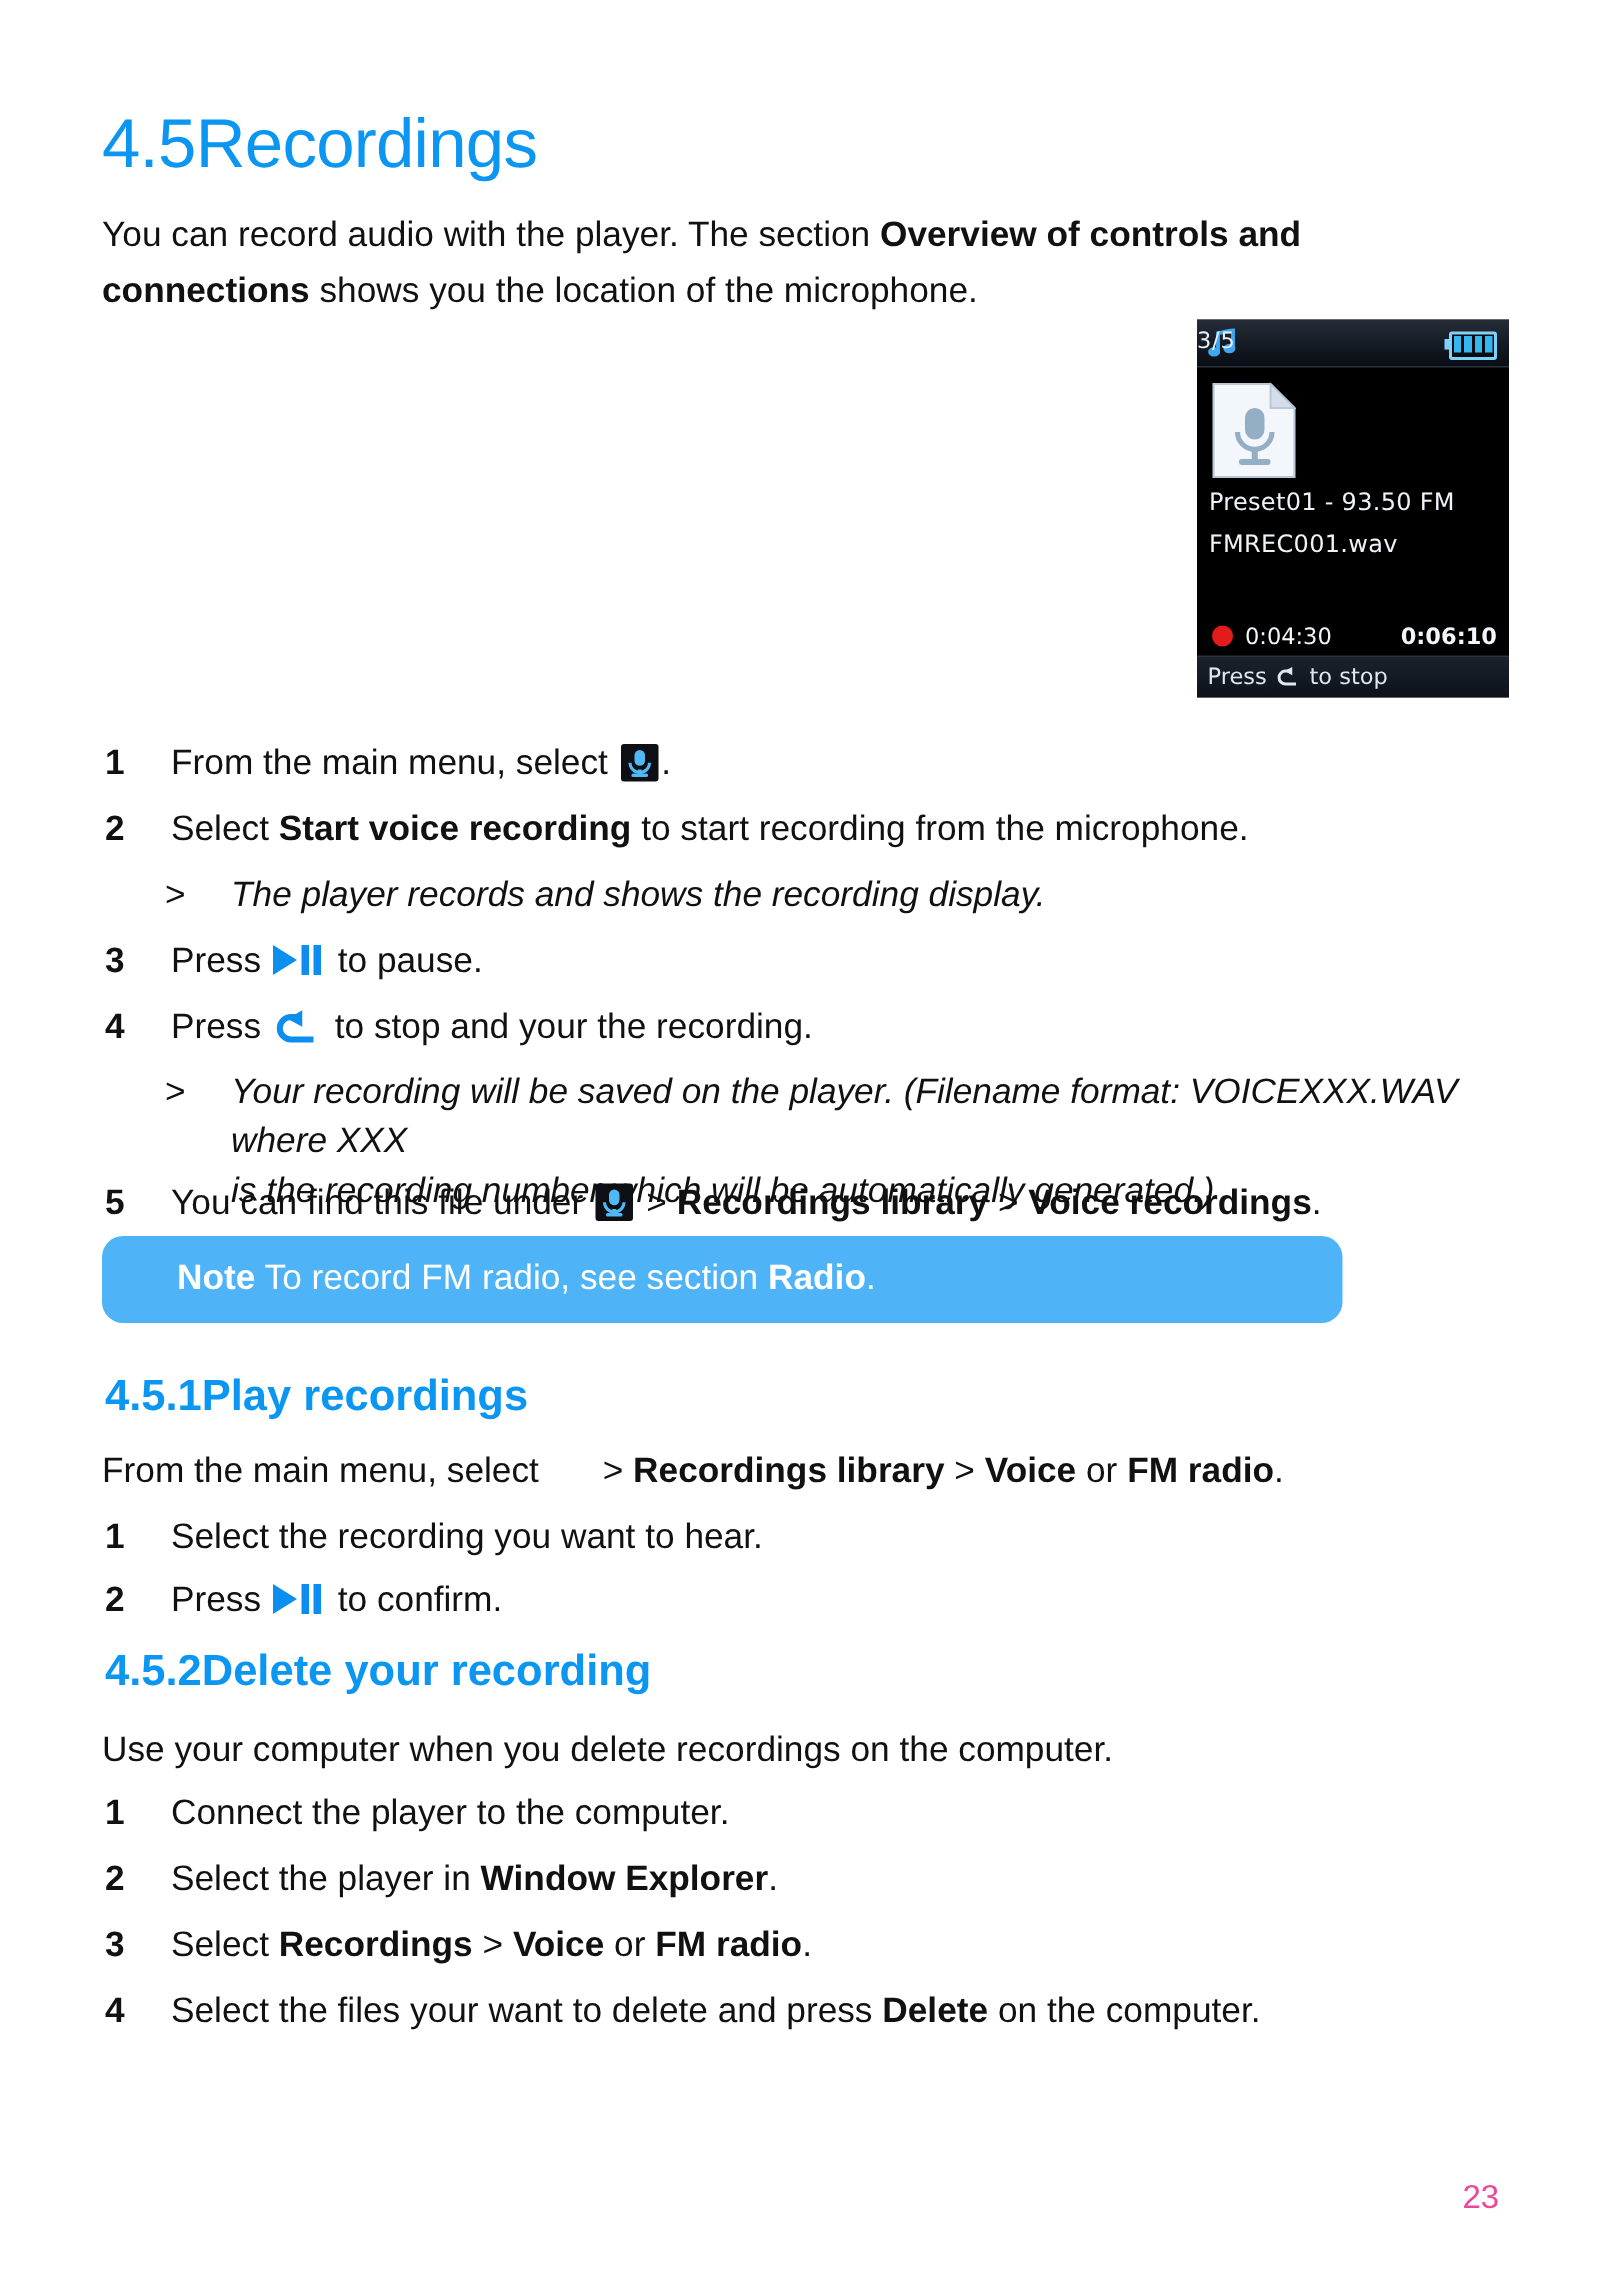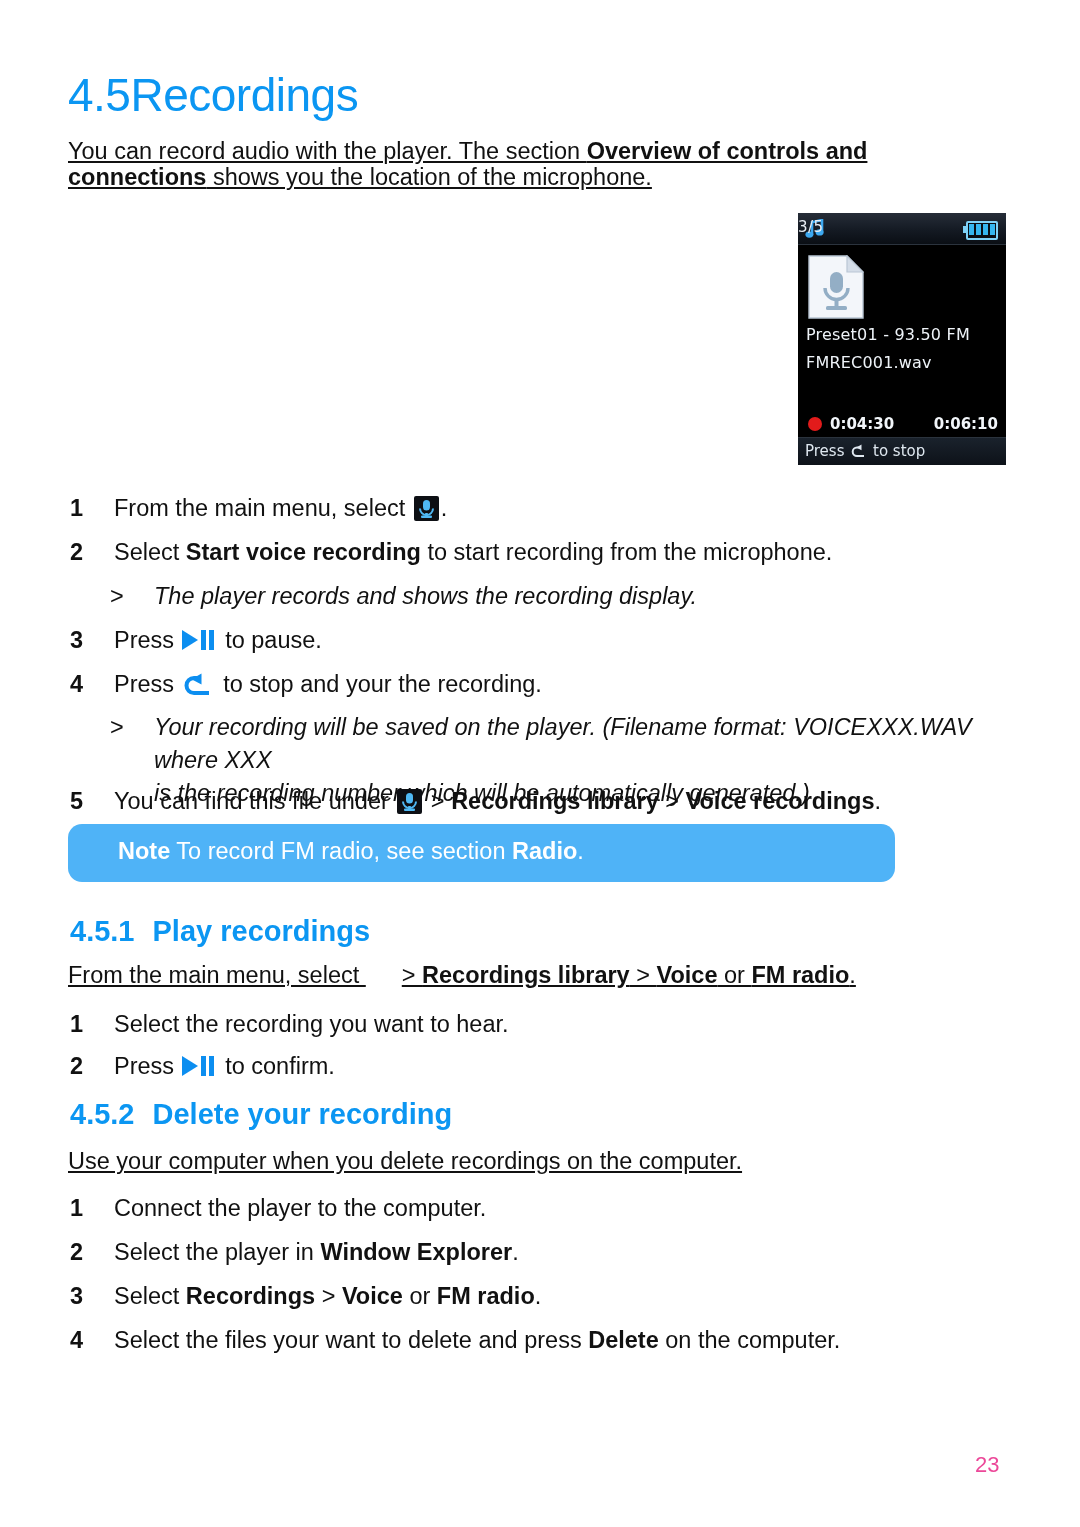--- a/index.html
+++ b/index.html
@@ -36,29 +36,28 @@
   .h1 .num { }
 
   .h2 {
     position: absolute;
     left: 70px;
     font-size: 29px;
     font-weight: bold;
     color: #0b96f2;
     white-space: nowrap;
   }
-  .h2 .num { margin-right: 18px; }
+  .h2 .num { }
 
   
   .para {
     position: absolute;
     font-size: 23.5px;
-    line-height: 26px;
+    line-height: 37px;
     color: #111111;
-    text-decoration: underline;
   }
   .b { font-weight: bold; }
 
   
   .step {
     position: absolute;
     font-size: 23.5px;
     line-height: 33px;
     color: #111111;
   }
@@ -250,21 +249,21 @@
     width: 14px;
     height: 14px;
     border-radius: 50%;
     background: #e21b1b;
   }
   .dev-time-elapsed {
     position: absolute;
     left: 32px;
     top: 202px;
     font-size: 15px;
-    font-weight: bold;
+    font-weight: normal;
     color: #f2f6fa;
     white-space: nowrap;
   }
   .dev-time-total {
     position: absolute;
     right: 8px;
     top: 202px;
     font-size: 15px;
     font-weight: bold;
     color: #f2f6fa;

